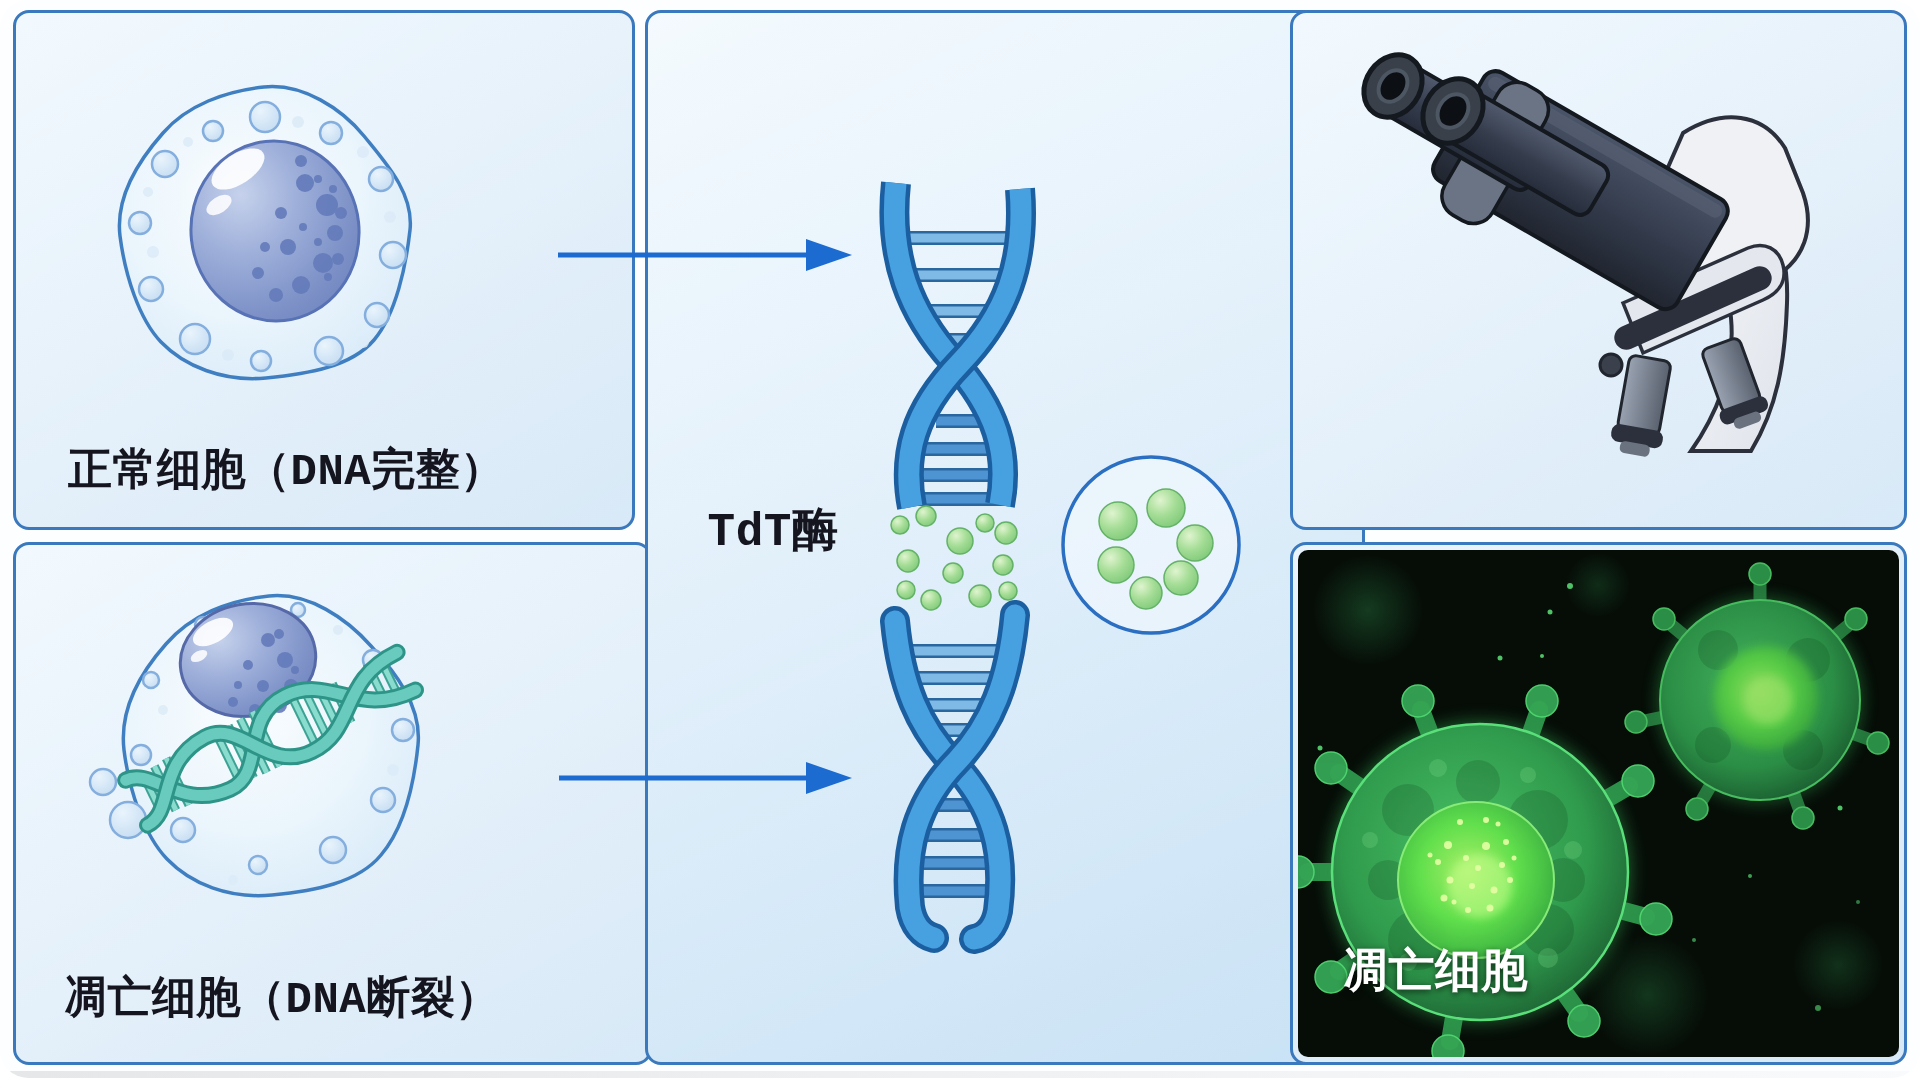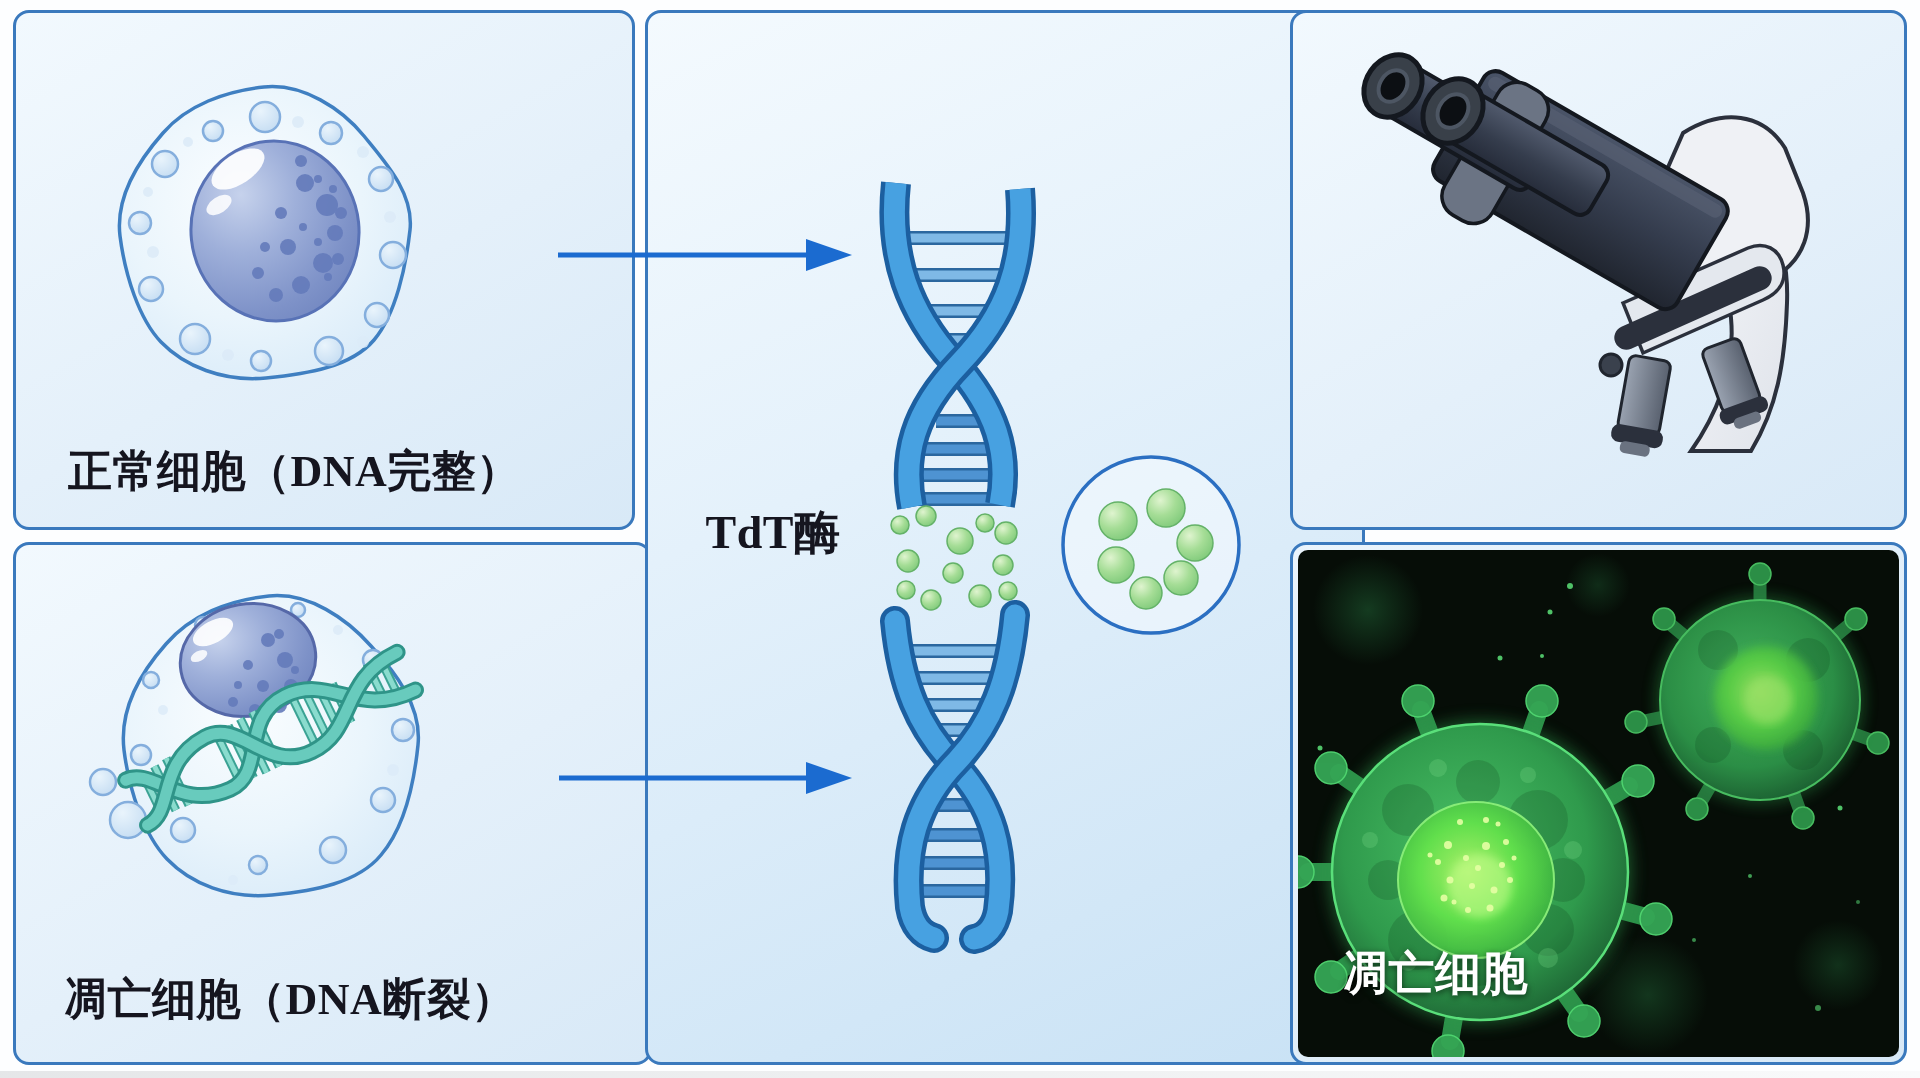--- a/index.html
+++ b/index.html
@@ -1,18 +1,18 @@
 <!DOCTYPE html>
 <html><head>
 <meta charset="utf-8">
 <style>
   html,body{margin:0;padding:0;background:#ffffff;}
   .canvas{
     position:relative;width:1920px;height:1078px;overflow:hidden;
-    background:#fdfeff;font-family:Liberation Serif, serif;
+    background:#fdfeff;font-family:Liberation Mono, monospace;border-radius:28px;
   }
   .panel{
     position:absolute;border:3px solid #3a79bd;border-radius:16px;box-sizing:border-box;
     background:linear-gradient(150deg,#f2f9fe 0%,#e4f0fa 55%,#d8e9f7 100%);
   }
   .panel-center{
     background:linear-gradient(155deg,#f4fafe 0%,#e4f1fb 40%,#c9e2f5 100%);
   }
   .panel-micrograph{
     background:linear-gradient(150deg,#eaf4fc,#d7e8f6);

